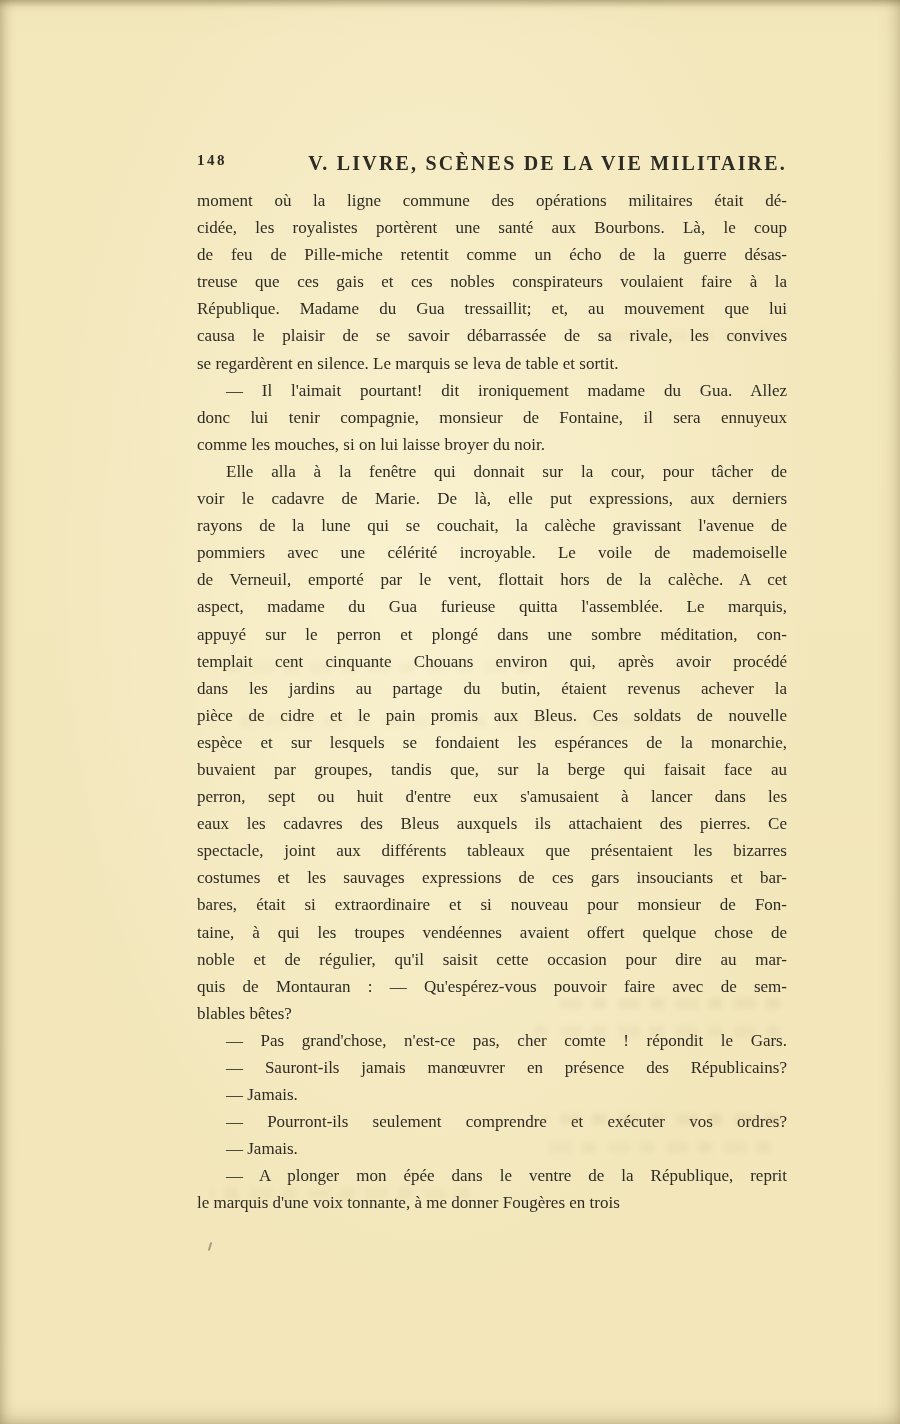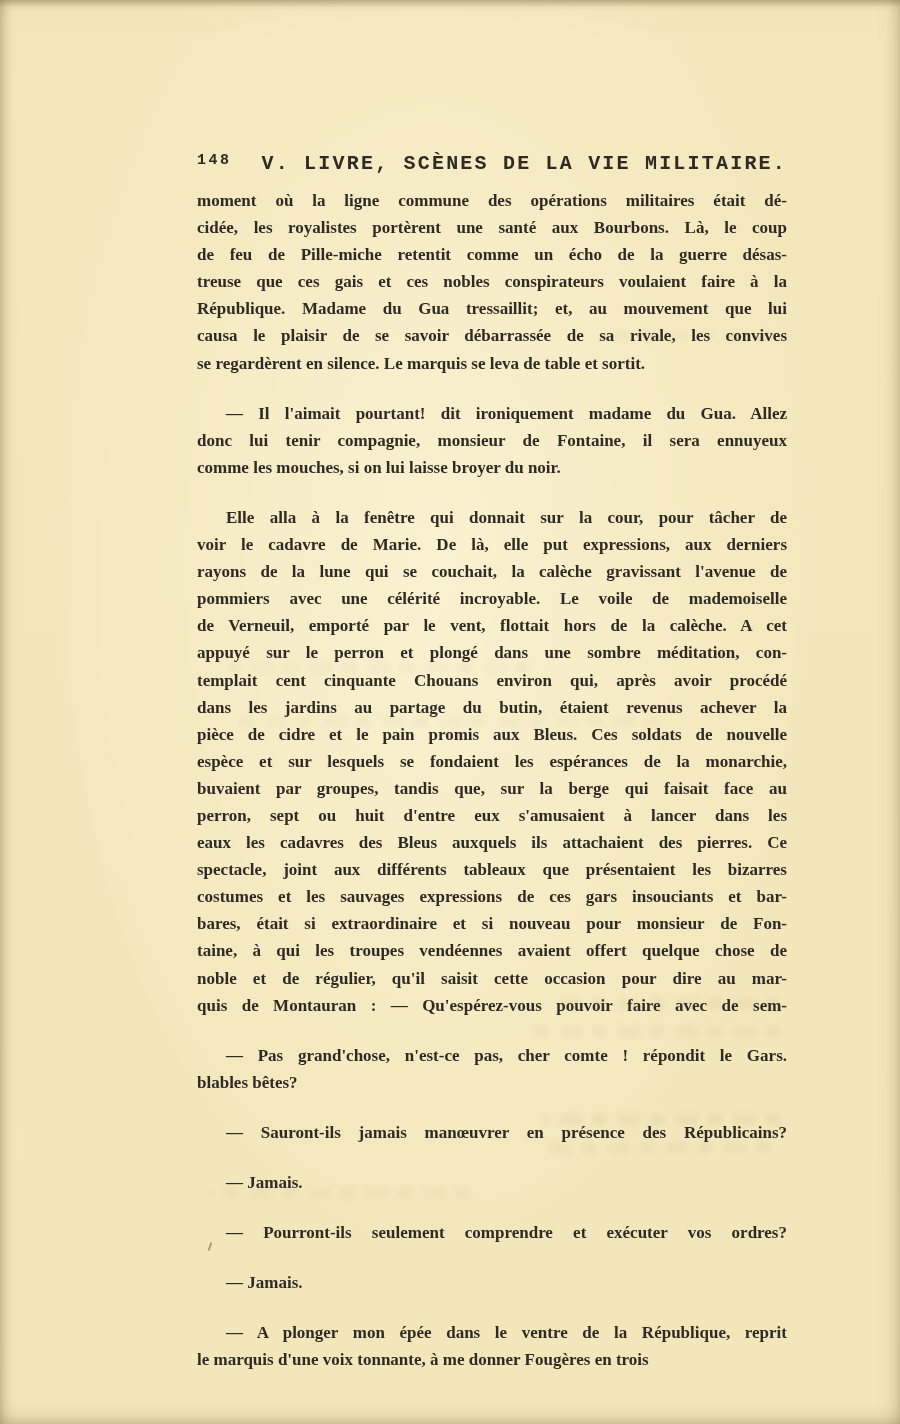--- a/index.html
+++ b/index.html
@@ -17,49 +17,47 @@
       linear-gradient(180deg,#ddd2a8 0px,#f1e5b9 7px,#f3e7bc 40px,#f2e6ba 100%);
     box-shadow:
       inset 10px 0 14px -8px rgba(120,105,60,.45),
       inset -12px 0 18px -10px rgba(120,105,60,.35),
       inset 0 -14px 20px -12px rgba(120,105,60,.35),
       inset 0 8px 10px -6px rgba(110,95,55,.40);
   }
   .running-header{
     position:absolute;left:197px;top:150px;width:590px;height:24px;
     color:#2e2b24;
-    font-family:Liberation Mono, monospace;
   }
   .page-number{
     position:absolute;left:0;top:2px;
     font-size:15px;font-weight:700;letter-spacing:2.5px;
   }
   .running-title{
     text-align:right;
     font-size:20px;font-weight:700;letter-spacing:2.2px;
     padding-top:2px;
     white-space:nowrap;
   }
   .page-text{
     position:absolute;left:197px;top:187px;width:590px;
     font-size:17px;line-height:27.1px;
     color:#2e2b24;
     text-rendering:optimizeLegibility;
-    font-weight:bold;
   }
   .line{
     height:27.1px;white-space:nowrap;overflow:visible;
   }
   .line.jst{
     white-space:normal;
     text-align:justify;
     text-align-last:justify;
     overflow:hidden;
   }
-  .line.ind{padding-left:29px;margin-top:23px;}
+  .line.ind{padding-left:29px;}
   
   .smudge{
     position:absolute;height:11px;
     background:repeating-linear-gradient(90deg,
       rgba(148,130,78,.55) 0 14px, rgba(148,130,78,0) 14px 24px,
       rgba(148,130,78,.45) 24px 46px, rgba(148,130,78,0) 46px 58px);
     filter:blur(2.4px);
     opacity:.13;
     transform:scaleX(-1);
     pointer-events:none;
@@ -96,36 +94,37 @@
       <div class="line jst">causa le plaisir de se savoir débarrassée de sa rivale, les convives</div>
       <div class="line">se regardèrent en silence. Le marquis se leva de table et sortit.</div>
       <div class="line jst ind">— Il l'aimait pourtant! dit ironiquement madame du Gua. Allez</div>
       <div class="line jst">donc lui tenir compagnie, monsieur de Fontaine, il sera ennuyeux</div>
       <div class="line">comme les mouches, si on lui laisse broyer du noir.</div>
       <div class="line jst ind">Elle alla à la fenêtre qui donnait sur la cour, pour tâcher de</div>
       <div class="line jst">voir le cadavre de Marie. De là, elle put expressions, aux derniers</div>
       <div class="line jst">rayons de la lune qui se couchait, la calèche gravissant l'avenue de</div>
       <div class="line jst">pommiers avec une célérité incroyable. Le voile de mademoiselle</div>
       <div class="line jst">de Verneuil, emporté par le vent, flottait hors de la calèche. A cet</div>
+      <div class="line jst">aspect, madame du Gua furieuse quitta l'assemblée. Le marquis,</div>
       <div class="line jst">appuyé sur le perron et plongé dans une sombre méditation, con-</div>
       <div class="line jst">templait cent cinquante Chouans environ qui, après avoir procédé</div>
       <div class="line jst">dans les jardins au partage du butin, étaient revenus achever la</div>
       <div class="line jst">pièce de cidre et le pain promis aux Bleus. Ces soldats de nouvelle</div>
       <div class="line jst">espèce et sur lesquels se fondaient les espérances de la monarchie,</div>
       <div class="line jst">buvaient par groupes, tandis que, sur la berge qui faisait face au</div>
       <div class="line jst">perron, sept ou huit d'entre eux s'amusaient à lancer dans les</div>
       <div class="line jst">eaux les cadavres des Bleus auxquels ils attachaient des pierres. Ce</div>
       <div class="line jst">spectacle, joint aux différents tableaux que présentaient les bizarres</div>
       <div class="line jst">costumes et les sauvages expressions de ces gars insouciants et bar-</div>
       <div class="line jst">bares, était si extraordinaire et si nouveau pour monsieur de Fon-</div>
       <div class="line jst">taine, à qui les troupes vendéennes avaient offert quelque chose de</div>
       <div class="line jst">noble et de régulier, qu'il saisit cette occasion pour dire au mar-</div>
       <div class="line jst">quis de Montauran : — Qu'espérez-vous pouvoir faire avec de sem-</div>
+      <div class="line">blables bêtes?</div>
       <div class="line jst ind">— Pas grand'chose, n'est-ce pas, cher comte ! répondit le Gars.</div>
-      <div class="line">blables bêtes?</div>
       <div class="line jst ind">— Sauront-ils jamais manœuvrer en présence des Républicains?</div>
       <div class="line ind">— Jamais.</div>
       <div class="line jst ind">— Pourront-ils seulement comprendre et exécuter vos ordres?</div>
       <div class="line ind">— Jamais.</div>
       <div class="line jst ind">— A plonger mon épée dans le ventre de la République, reprit</div>
       <div class="line">le marquis d'une voix tonnante, à me donner Fougères en trois</div>
     </div>
 
   <div class="smudge sm1"></div>
   <div class="smudge sm2"></div>

